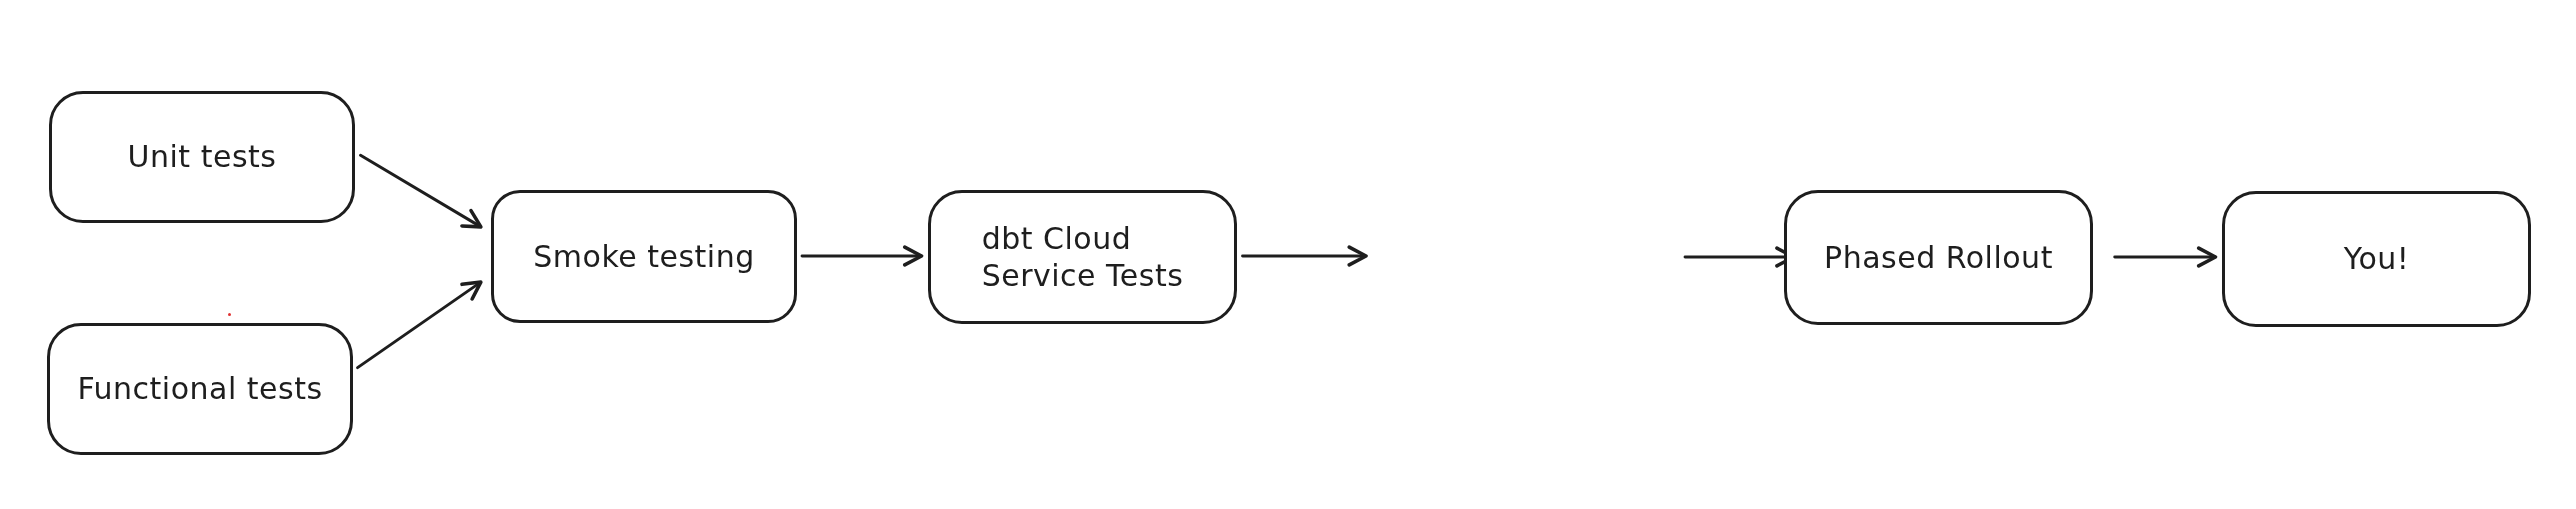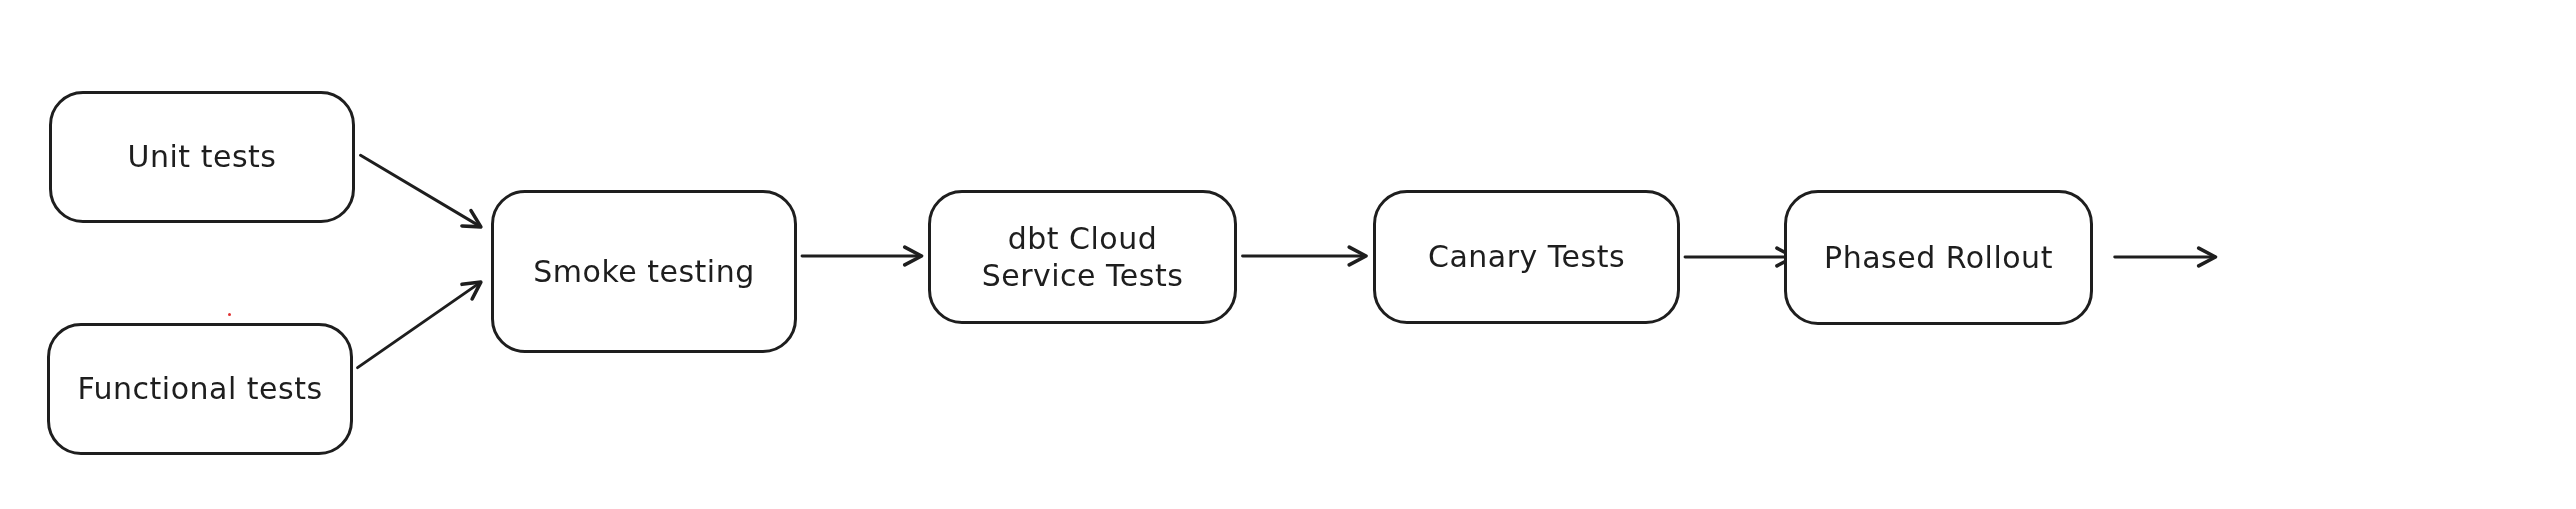--- a/index.html
+++ b/index.html
@@ -18,29 +18,29 @@
     border-radius: 34px;
     background: #ffffff;
     display: flex;
     align-items: center;
     justify-content: center;
     box-sizing: border-box;
   }
   .node-label {
     font-size: 30px;
     line-height: 1.25;
-    text-align: center;
+    text-align: left;
     white-space: pre-line;
     color: #1e1e1e;
     letter-spacing: 0.5px;
   }
   
   #node-unit-tests        { left: 49px;   top: 91px;  width: 306px; height: 132px; }
   #node-functional-tests  { left: 47px;   top: 299px; width: 306px; height: 132px; margin-top: 24px; }
-  #node-smoke-testing     { left: 491px;  top: 190px; width: 306px; height: 163px; }
+  #node-smoke-testing     { left: 491px;  top: 190px; width: 306px; height: 133px; border-radius: 29px; }
   #node-dbt-cloud         { left: 928px;  top: 190px; width: 309px; height: 134px; }
   #node-canary-tests      { left: 1373px; top: 190px; width: 307px; height: 134px; }
   #node-phased-rollout    { left: 1784px; top: 190px; width: 309px; height: 135px; }
   #node-you               { left: 2222px; top: 191px; width: 309px; height: 136px; }
 
   #arrow-layer {
     position: absolute;
     left: 0; top: 0;
     width: 2576px;
     height: 510px;
@@ -92,25 +92,25 @@
 
   <div class="node" id="node-smoke-testing">
     <span class="node-label">Smoke testing</span>
   </div>
 
   <div class="node" id="node-dbt-cloud">
     <span class="node-label">dbt Cloud
 Service Tests</span>
   </div>
 
-  <div class="node" id="node-canary-tests">
-    <span class="node-label">Canary Tests</span>
-  </div>
 
   <div class="node" id="node-phased-rollout">
     <span class="node-label">Phased Rollout</span>
   </div>
 
+  <div class="node" id="node-you">
+    <span class="node-label">You!</span>
+  </div>
 
   <div id="artifact-dot"></div>
 
 </div>
 
 
 </body></html>

